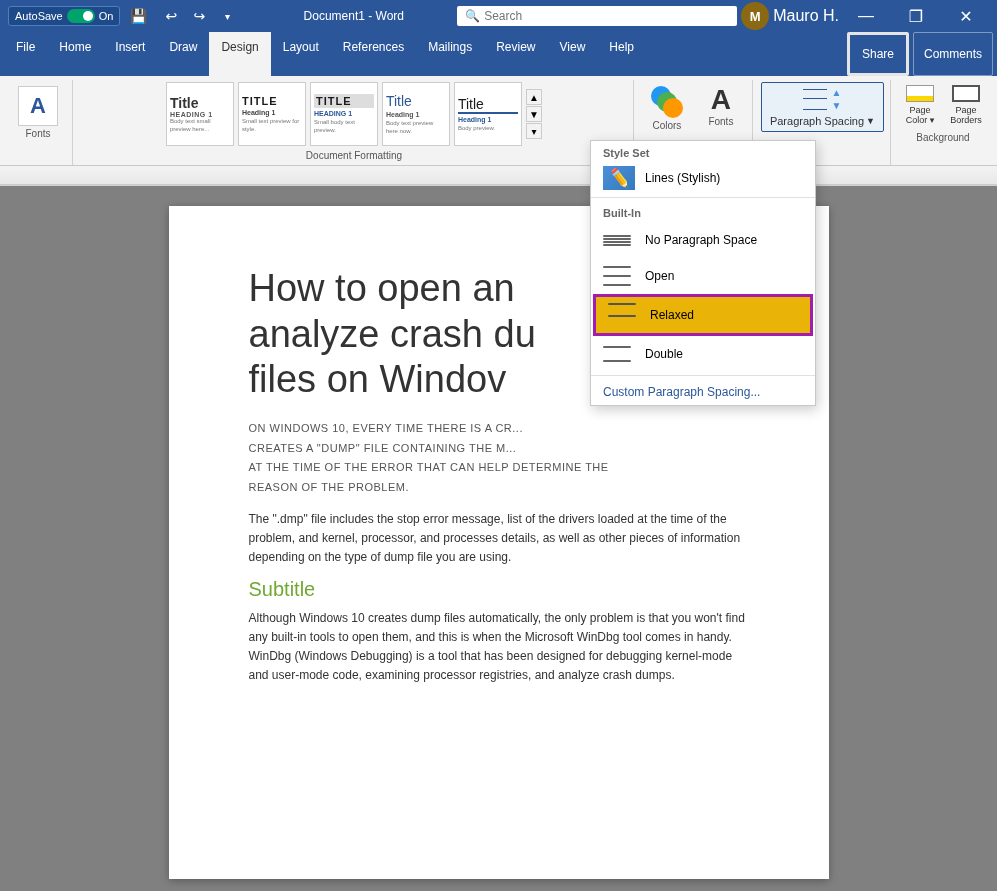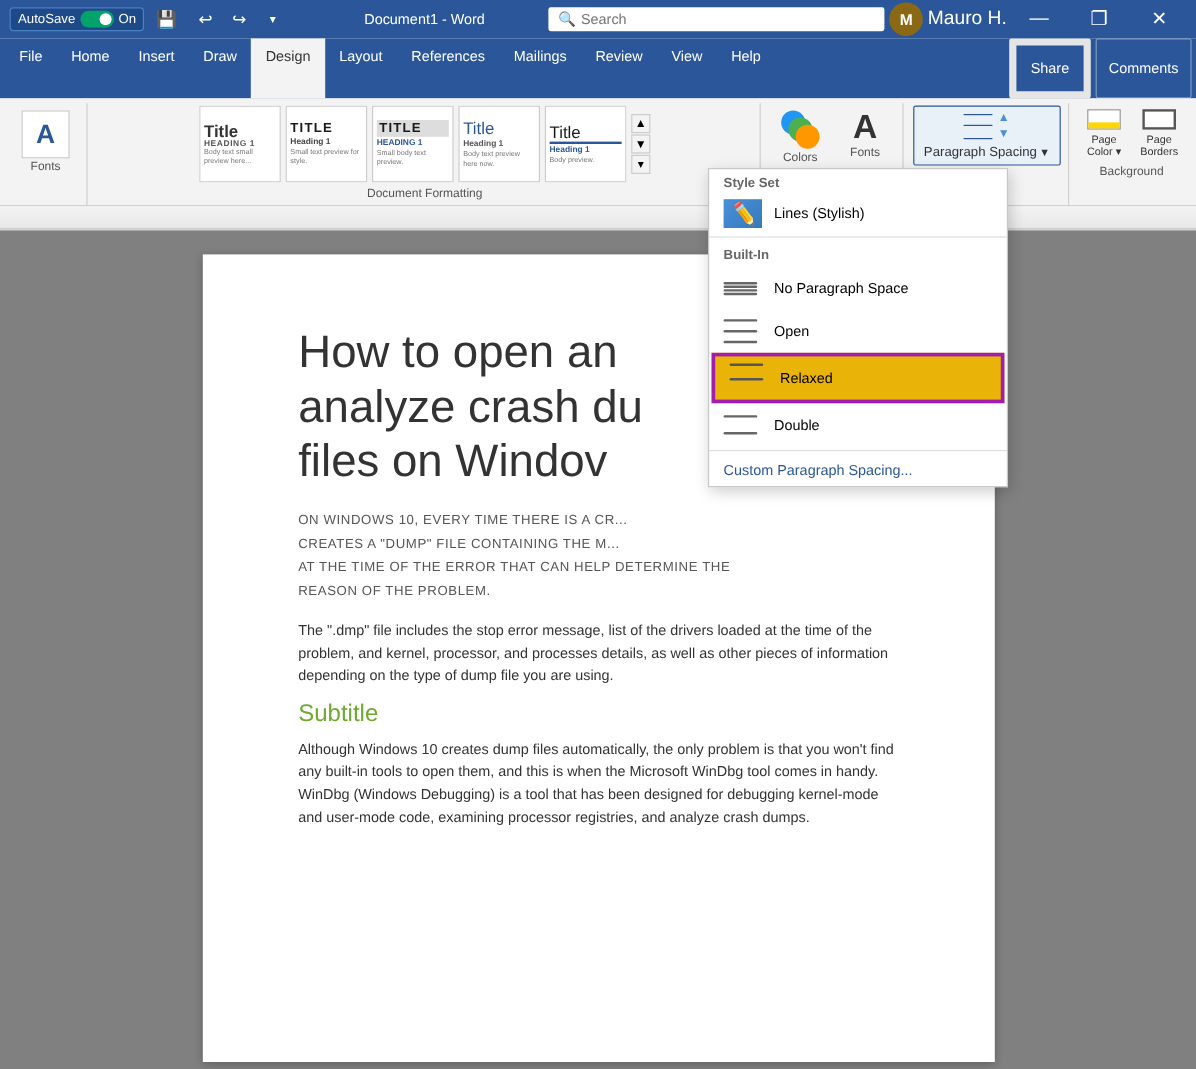--- a/index.html
+++ b/index.html
@@ -206,21 +206,21 @@
     .dropdown-overlay {
       position: absolute;
       top: 140px;
       left: 590px;
       z-index: 1000;
     }
     .dropdown-menu {
       background: white;
       border: 1px solid #c8c8c8;
       box-shadow: 2px 4px 12px rgba(0,0,0,0.2);
-      width: 250px;
+      width: 226px;
       font-size: 12px;
     }
     .dropdown-section-label {
       padding: 6px 12px 3px;
       color: #666;
       font-size: 11px;
       font-weight: 600;
     }
     .dropdown-item {
       display: flex;
@@ -384,21 +384,21 @@
       font-size: 13px;
       font-weight: bold;
     }
 
     .share-btn {
       background: #2b579a;
       color: white;
       padding: 12px 12px;
       border-radius: 2px;
       cursor: pointer;
-      border: 6px solid #e5e5e5;
+      border: 3px solid #e5e5e5;
       font-size: 12px;
     }
 
     .comments-btn {
       background: transparent;
       color: white;
       padding: 4px 10px;
       border-radius: 2px;
       cursor: pointer;
       border: 1px solid rgba(255,255,255,0.4);

